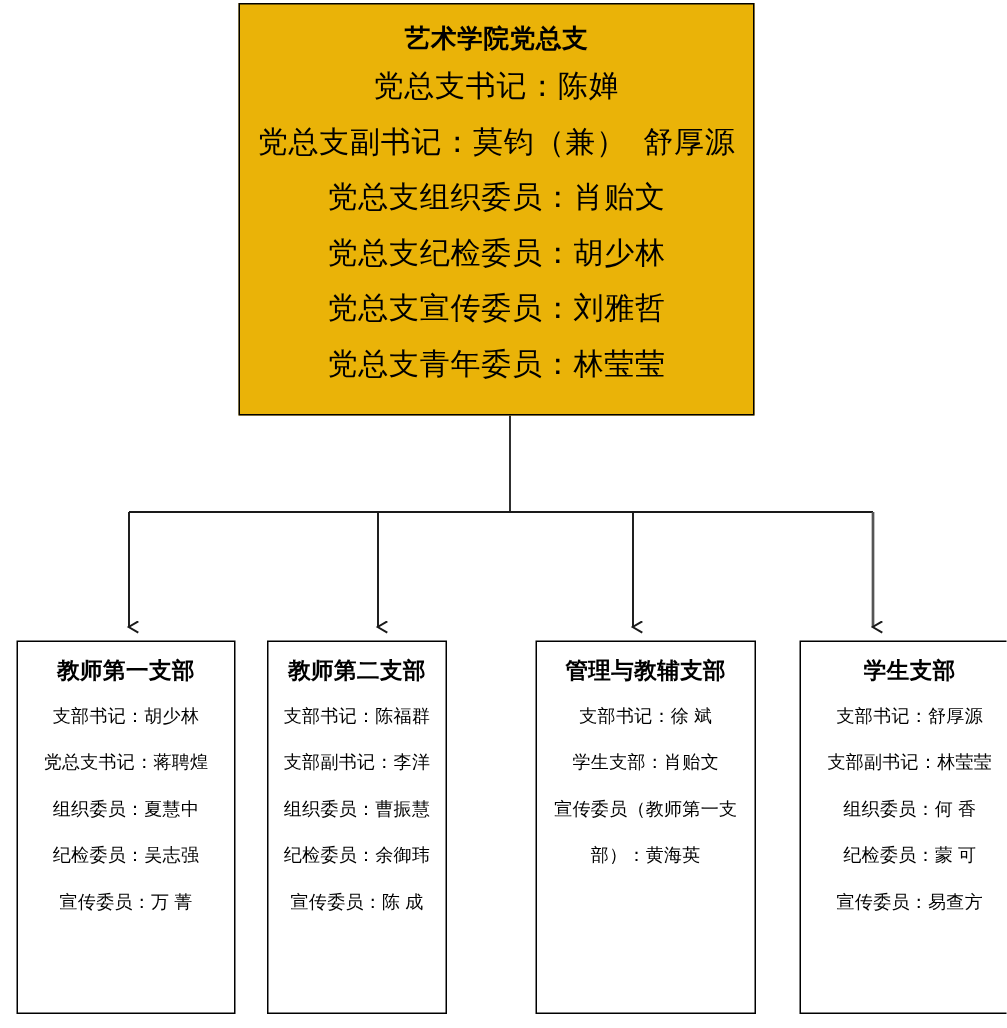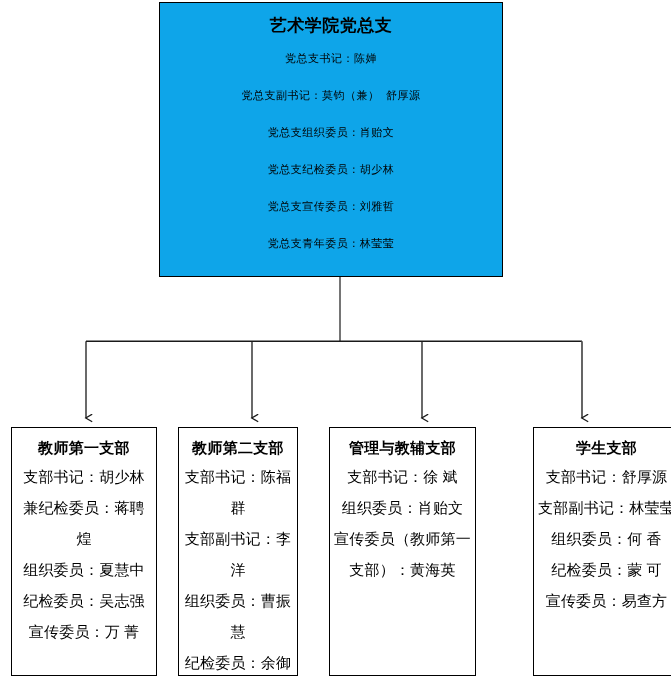--- a/index.html
+++ b/index.html
@@ -36,33 +36,33 @@
 
   
   #root-node {
     position: absolute;
     left: 159px;
     top: 2px;
     width: 344px;
     height: 275px;
     box-sizing: border-box;
     border: 1.4px solid #000000;
-    background: #0ea5e9;
+    background: #eab308;
     padding-top: 9px;
   }
   #root-node .node-title {
     text-align: center;
     font-weight: bold;
     font-size: 17px;
     line-height: 28px;
     letter-spacing: 0.5px;
   }
   #root-node .node-line {
     text-align: center;
-    font-size: 11px;
+    font-size: 20px;
     line-height: 37px;
     letter-spacing: 0.5px;
     white-space: pre;
   }
 
   
   .child-node {
     position: absolute;
     top: 427px;
     height: 249px;
@@ -73,30 +73,30 @@
   }
   .child-node .node-title {
     text-align: center;
     font-weight: bold;
     font-size: 15px;
     line-height: 27px;
     letter-spacing: 0.3px;
   }
   .child-node .node-line {
     text-align: center;
-    font-size: 15px;
+    font-size: 12px;
     line-height: 31px;
     letter-spacing: 0.2px;
     white-space: pre-wrap;
     padding: 0 4px;
   }
 
   #child-node-0 { left: 11px;  width: 146px; }
   #child-node-1 { left: 178px; width: 120px; }
-  #child-node-2 { left: 329px; width: 147px; }
+  #child-node-2 { left: 357px; width: 147px; }
   #child-node-3 { left: 533px; width: 147px; }
 </style>
 </head>
 <body>
 
 <div id="chart-root">
 
   <svg id="connectors" viewBox="0 0 671 685" width="671" height="685">
     <defs>
       <marker id="arrowhead" markerWidth="10" markerHeight="10" refX="4.2" refY="7.4" orient="auto" markerUnits="userSpaceOnUse">
@@ -120,39 +120,39 @@
     <div class="node-line">党总支副书记：莫钧（兼）  舒厚源</div>
     <div class="node-line">党总支组织委员：肖贻文</div>
     <div class="node-line">党总支纪检委员：胡少林</div>
     <div class="node-line">党总支宣传委员：刘雅哲</div>
     <div class="node-line">党总支青年委员：林莹莹</div>
   </div>
 
   <div class="child-node" id="child-node-0">
     <div class="node-title">教师第一支部</div>
     <div class="node-line">支部书记：胡少林</div>
-    <div class="node-line">兼纪检委员：蒋聘煌</div>
+    <div class="node-line">党总支书记：蒋聘煌</div>
     <div class="node-line">组织委员：夏慧中</div>
     <div class="node-line">纪检委员：吴志强</div>
     <div class="node-line">宣传委员：万 菁</div>
   </div>
 
   <div class="child-node" id="child-node-1">
     <div class="node-title">教师第二支部</div>
     <div class="node-line">支部书记：陈福群</div>
     <div class="node-line">支部副书记：李洋</div>
     <div class="node-line">组织委员：曹振慧</div>
     <div class="node-line">纪检委员：余御玮</div>
     <div class="node-line">宣传委员：陈 成</div>
   </div>
 
   <div class="child-node" id="child-node-2">
     <div class="node-title">管理与教辅支部</div>
     <div class="node-line">支部书记：徐 斌</div>
-    <div class="node-line">组织委员：肖贻文</div>
+    <div class="node-line">学生支部：肖贻文</div>
     <div class="node-line">宣传委员（教师第一支部）：黄海英</div>
   </div>
 
   <div class="child-node" id="child-node-3">
     <div class="node-title">学生支部</div>
     <div class="node-line">支部书记：舒厚源</div>
     <div class="node-line">支部副书记：林莹莹</div>
     <div class="node-line">组织委员：何 香</div>
     <div class="node-line">纪检委员：蒙 可</div>
     <div class="node-line">宣传委员：易查方</div>

